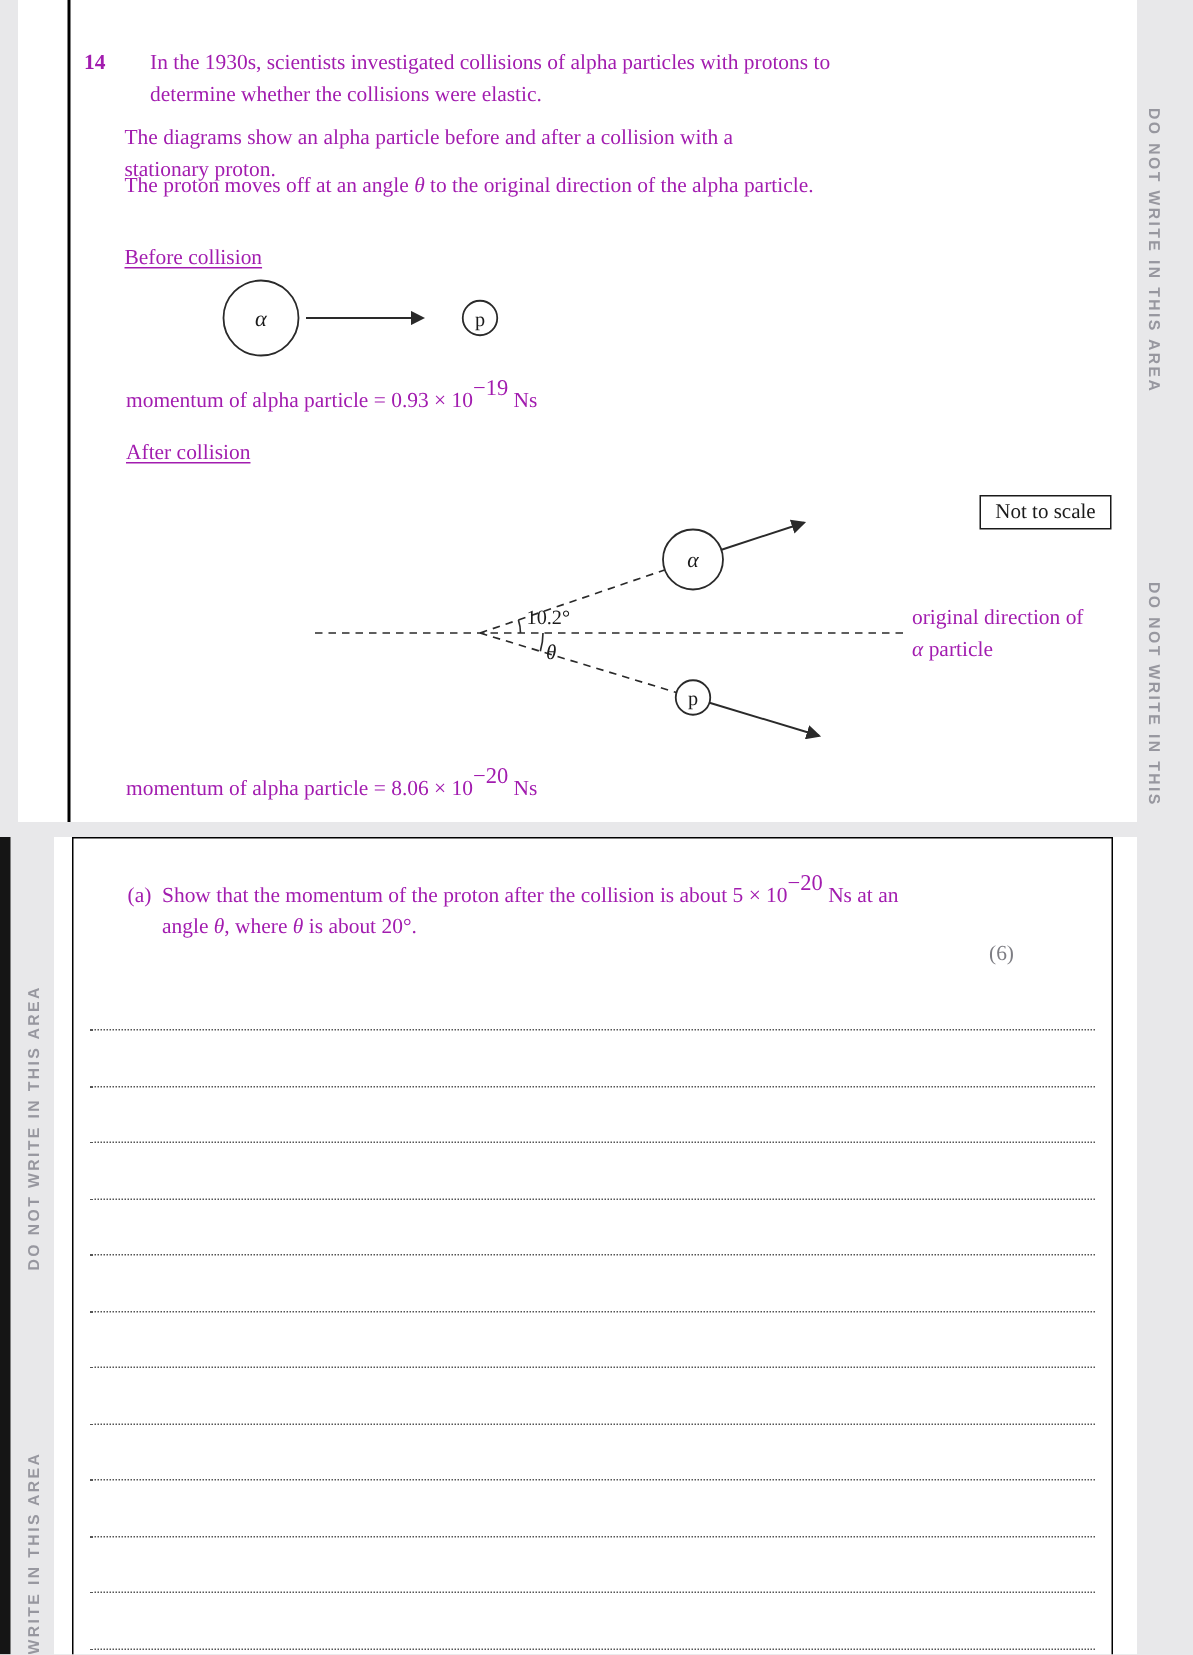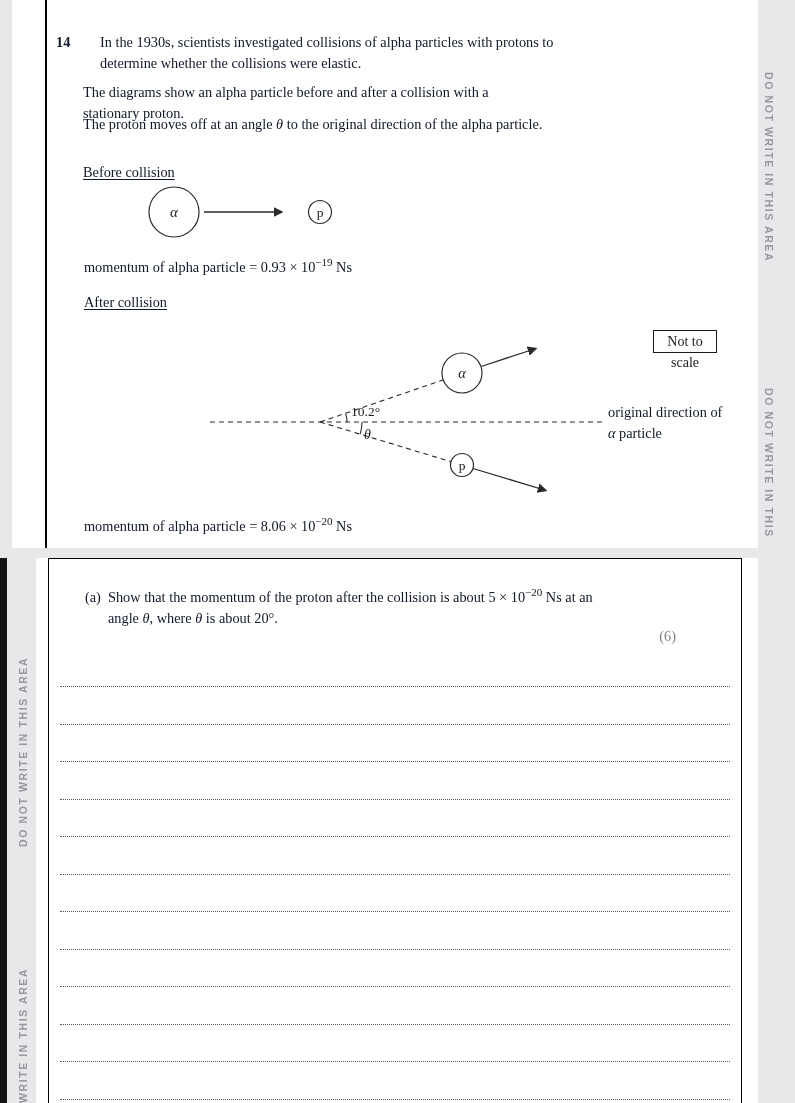--- a/index.html
+++ b/index.html
@@ -5,29 +5,29 @@
   * { margin:0; padding:0; box-sizing:border-box; }
   html,body { width:795px; height:1103px; }
   body {
     background:#e8e8ea;
     font-family:"Liberation Serif", serif;
     color:#1b1b1b;
   }
   .screen { position:relative; width:795px; height:1103px; overflow:hidden; background:#e8e8ea; }
   .abs { position:absolute; }
   .page-white { background:#ffffff; }
-  .body { font-size:14.3px; line-height:21px; color:#0f172a; }
+  .body { font-size:14.3px; line-height:21px; color:#a21caf; }
   .blk { display:block; }
   .it { font-style:italic; }
   .bold { font-weight:bold; }
   .uline { text-decoration:underline; text-underline-offset:2px; }
-  sup { font-size:11px; line-height:0; vertical-align:baseline; position:relative; top:-0.55em; }
+  sup { font-size:15px; line-height:0; vertical-align:baseline; position:relative; top:-0.55em; }
   .rule-v { background:#000; }
   .ntsbox {
-    border:1px solid #1a1a1a; width:64px; height:23px;
+    border:1px solid #1a1a1a; width:88px; height:23px;
     font-size:14px; line-height:21px; text-align:center;
   }
   .answer-box {
     border:1.5px solid #000;
     background:transparent;
   }
   .ans-line {
     position:absolute; left:60px; width:670px; height:1px;
     border-bottom:1.5px dotted #555;
   }

